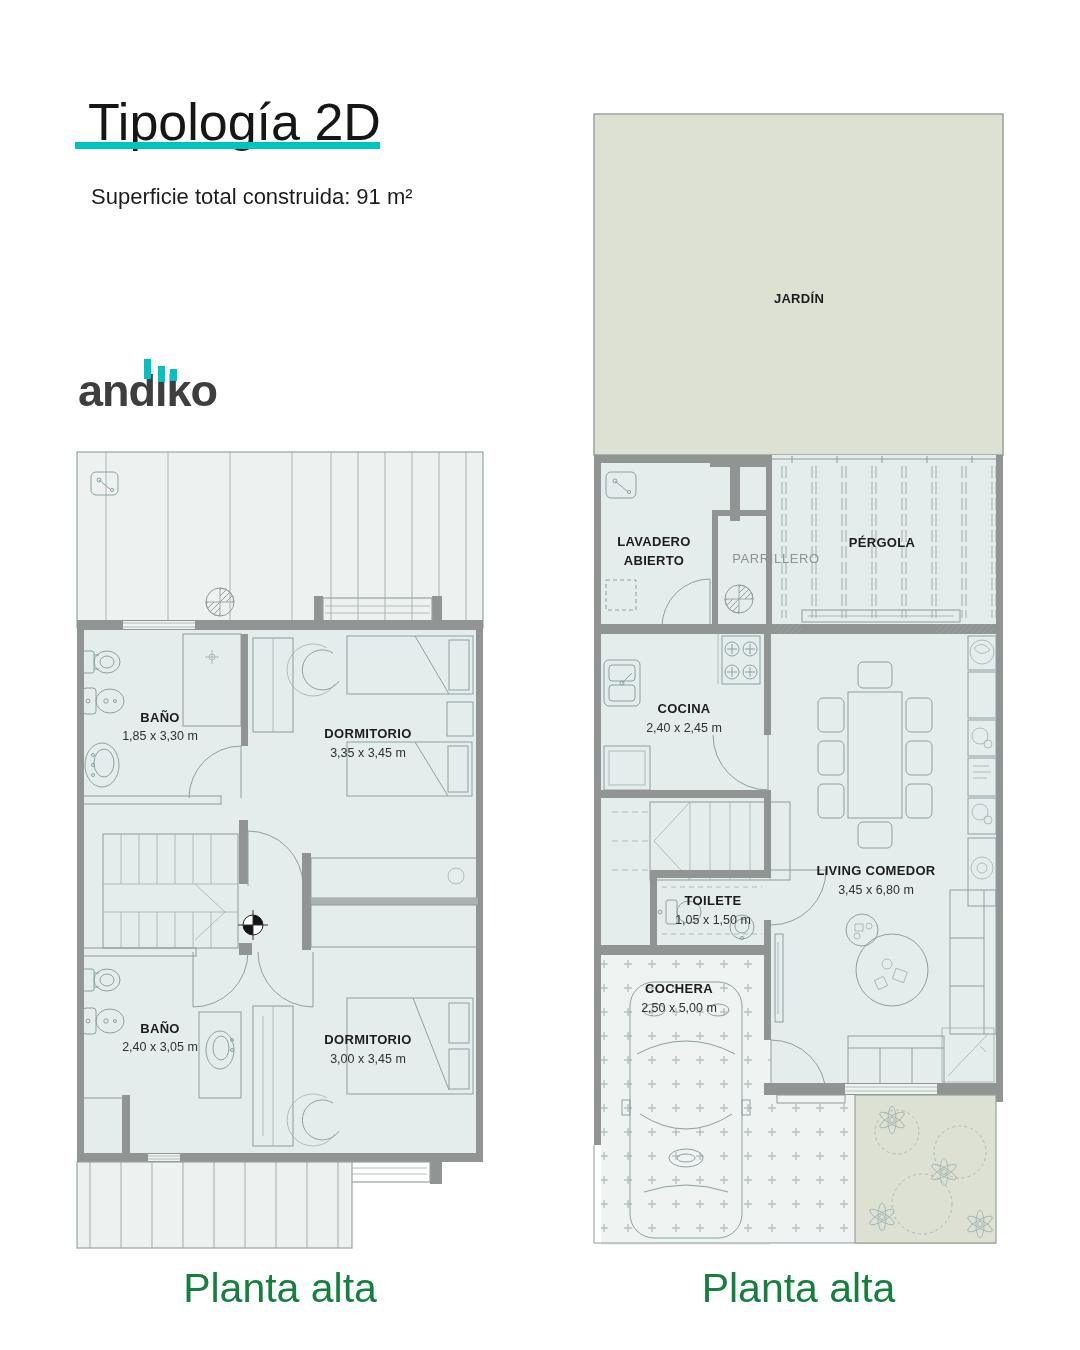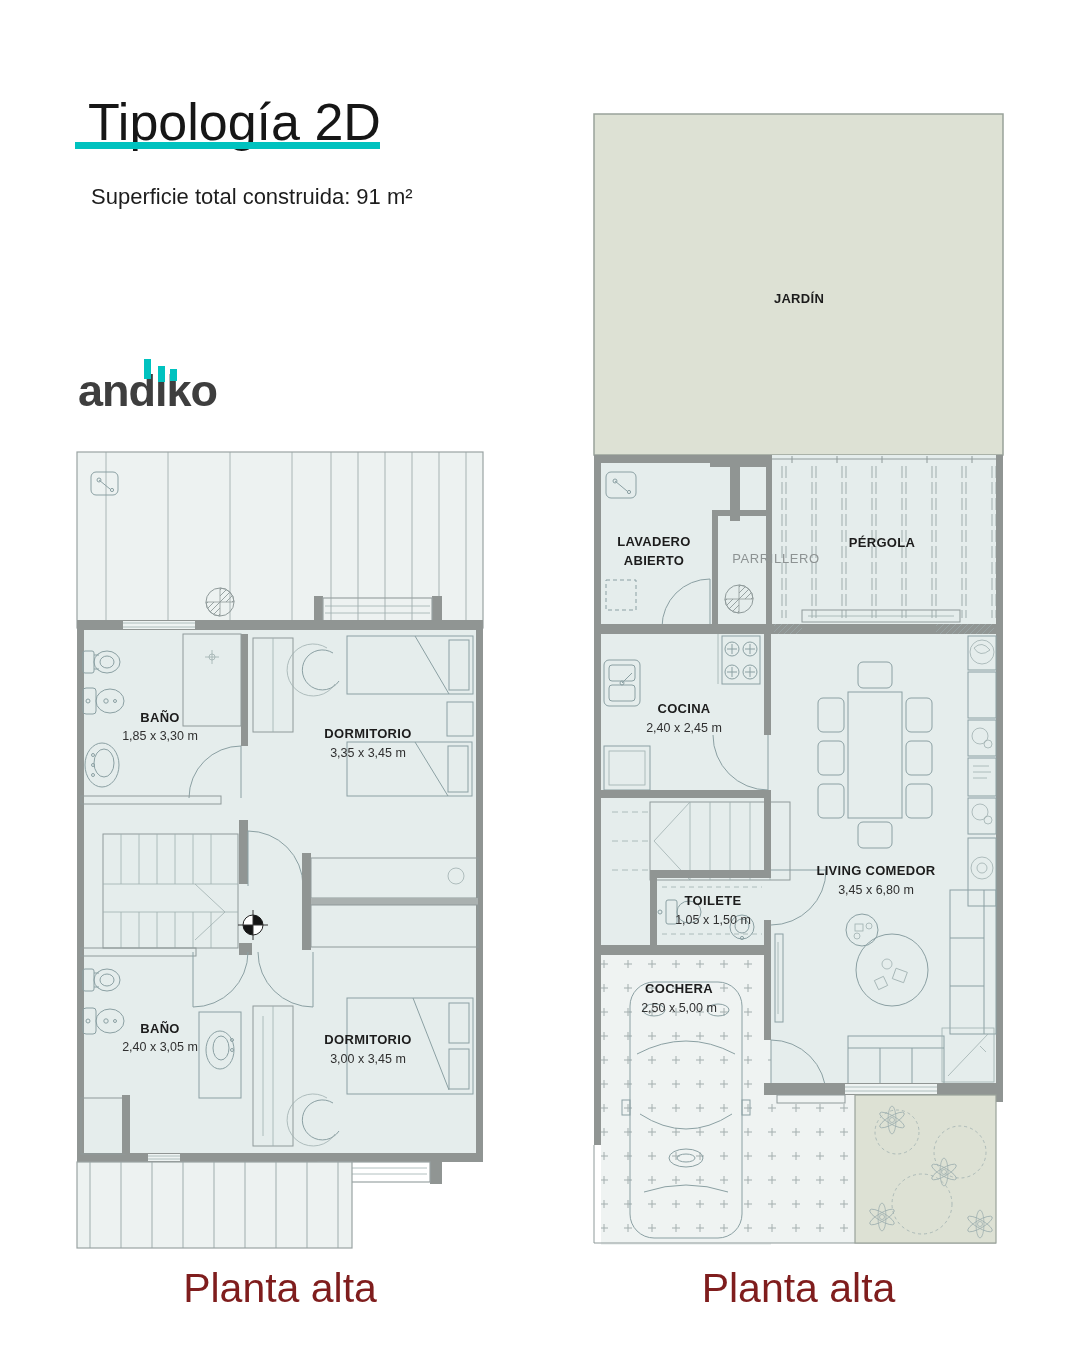--- a/index.html
+++ b/index.html
@@ -15,21 +15,21 @@
          letter-spacing:0;margin:16px}
   .rule{left:75px;top:142px;width:305px;height:7px;background:var(--accent)}
   .subtitle{left:75px;top:168px;font-size:22px;color:#1d1d1d;margin:16px}
   .logo{left:78px;top:368px;font-size:45px;line-height:45px;font-weight:700;
         color:var(--brand);letter-spacing:-1px}
   .seg{position:relative;display:inline-block}
   .tick{position:absolute;width:7px;background:var(--accent)}
   .tick-d{right:4px;top:-9px;height:20px}
   .tick-i{left:50%;margin-left:-3px;top:-2px;height:16px}
   .tick-k{left:3px;top:1px;height:12px}
-  .caption{font-size:41px;color:#7f1d1d;text-align:center;top:1265px}
+  .caption{font-size:41px;color:#15803d;text-align:center;top:1265px}
   svg{position:absolute;display:block}
   .int{fill:var(--interior)}
   .int2{fill:var(--interior2)}
   .grn{fill:var(--garden)}
   .wall{fill:var(--wall)}
   .ln{fill:none;stroke:var(--line);stroke-width:1}
   .ln2{fill:none;stroke:#9fb0b0;stroke-width:0.8}
   .thin{fill:none;stroke:#8f9a9a;stroke-width:1}
   .edge{fill:none;stroke:#9aa3a3;stroke-width:1.2}
   .lbl{font-family:"Liberation Sans",sans-serif;font-size:13px;font-weight:700;

